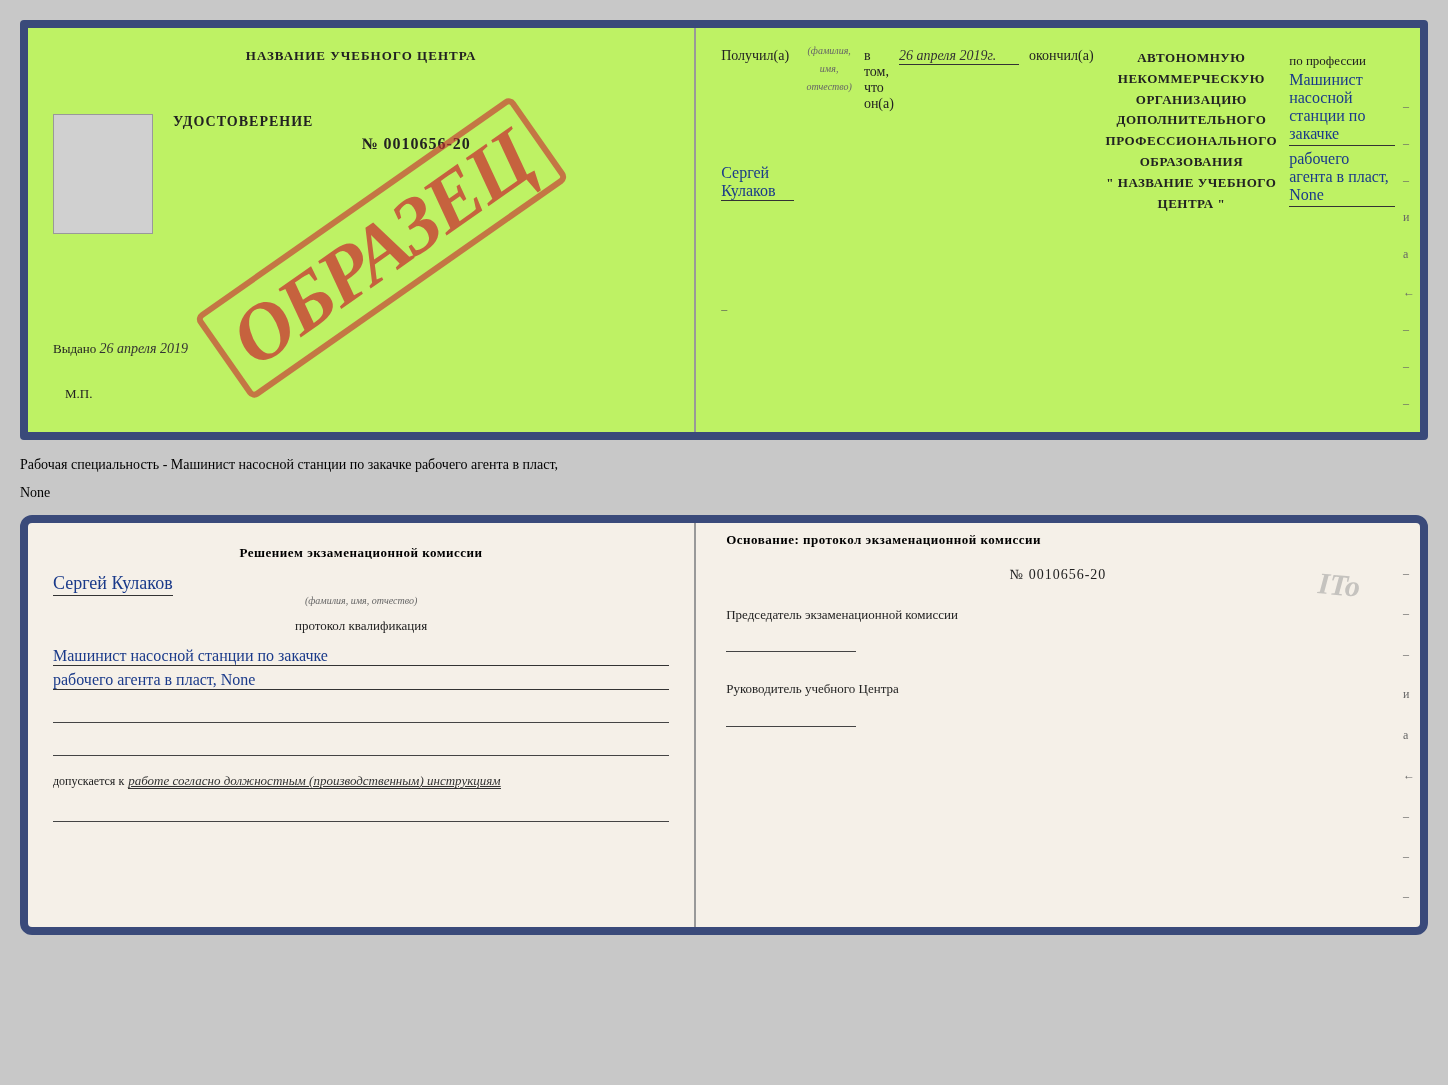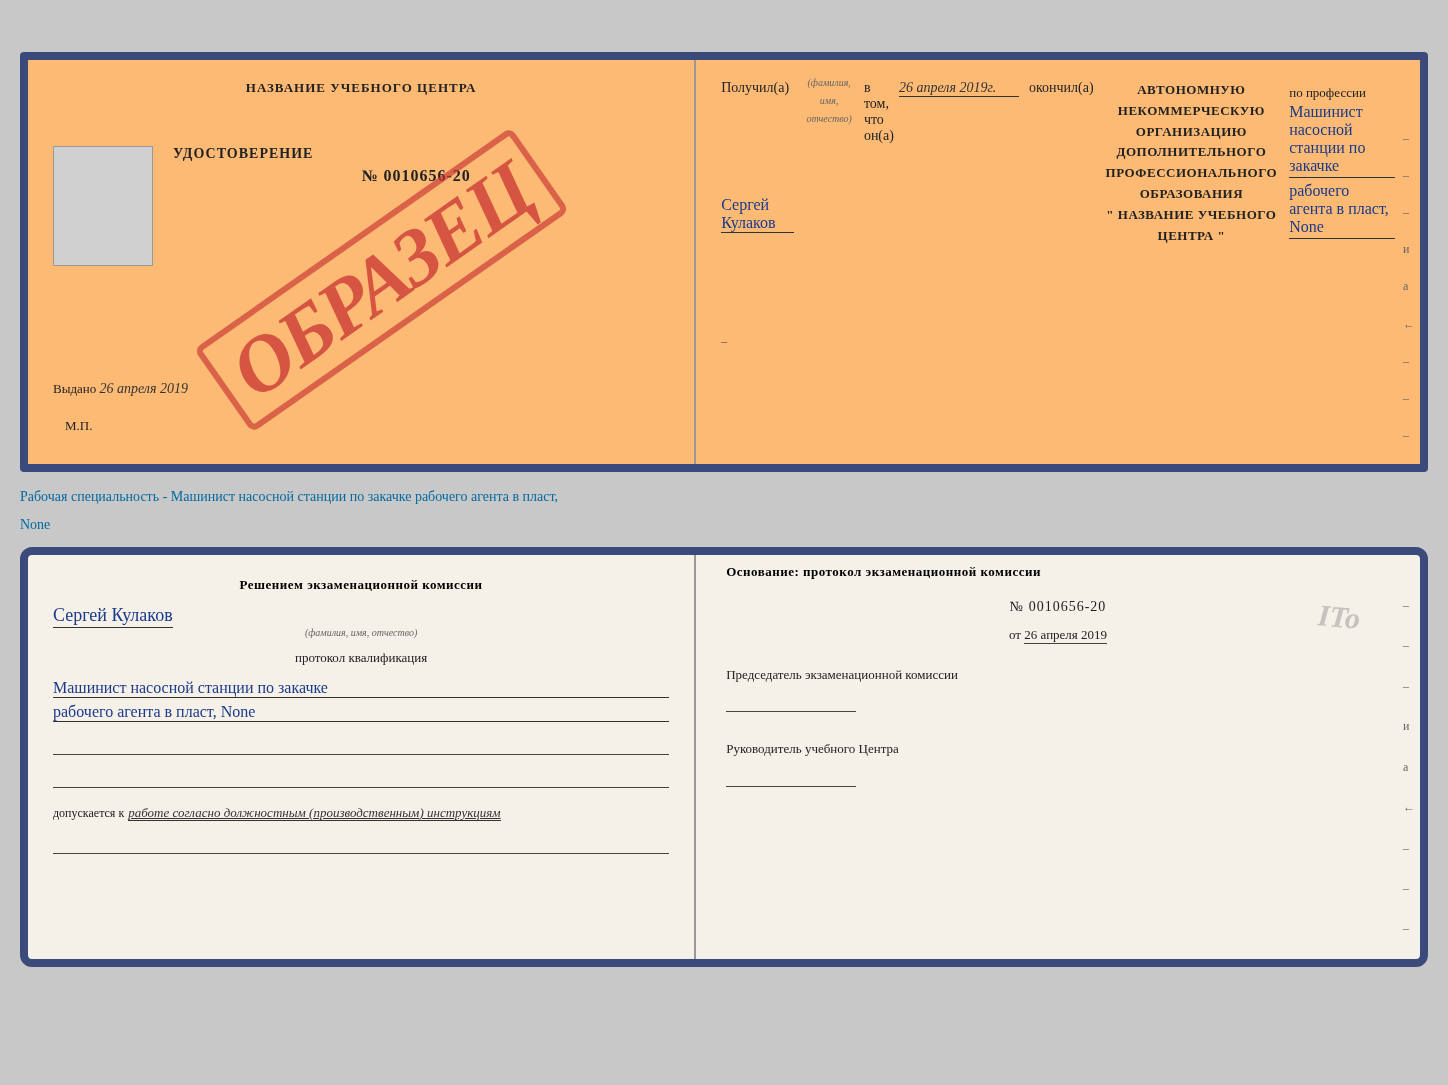--- a/index.html
+++ b/index.html
@@ -13,27 +13,26 @@
 
     .page-wrapper {
       display: flex;
       flex-direction: column;
       gap: 10px;
     }
 
     
     .cert-top {
       display: flex;
-      background: #fdba74;
+      background: #bef264;
       border: 8px solid #3a4a7a;
       border-radius: 4px;
       min-height: 420px;
       position: relative;
       overflow: hidden;
-      margin-top: 32px;
     }
 
     .cert-left {
       width: 48%;
       border-right: 2px solid #999;
       padding: 20px 25px;
       position: relative;
       display: flex;
       flex-direction: column;
     }
@@ -120,21 +119,21 @@
     .udost-number {
       text-align: center;
       font-size: 16px;
       font-weight: bold;
       color: #222;
       letter-spacing: 1px;
     }
 
     .vydano-line {
       position: absolute;
-      bottom: 47px;
+      bottom: 55px;
       left: 0;
       right: 10px;
       font-size: 13px;
       color: #222;
     }
 
     .mp-line {
       position: absolute;
       bottom: 10px;
       left: 12px;
@@ -227,21 +226,21 @@
       display: flex;
       flex-direction: column;
       justify-content: space-around;
       font-size: 12px;
       color: #666;
     }
 
     
     .caption-text {
       font-size: 14px;
-      color: #0369a1;
+      color: #000000;
       padding: 5px 0 3px 0;
       line-height: 1.4;
     }
 
     
     .cert-bottom {
       display: flex;
       background: #f5f0e8;
       border: 8px solid #3a4a7a;
       border-radius: 12px;
@@ -514,24 +513,20 @@
 
       <div class="blank-line"></div>
     </div>
 
     <div class="cert-bottom-right">
 
       <div class="osnovanie-title">Основание: протокол экзаменационной комиссии</div>
 
       <div class="protocol-number">№ 0010656-20</div>
 
-      <div class="protocol-date">
-        <span>от</span>
-        <span style="border-bottom:1px solid #444; padding-bottom:1px;">26 апреля 2019</span>
-      </div>
 
       <div class="predsedatel-block">
         <div class="predsedatel-title">Председатель экзаменационной комиссии</div>
         <div class="sign-line"></div>
       </div>
 
       <div class="rukovoditel-block">
         <div class="predsedatel-title">Руководитель учебного Центра</div>
         <div class="sign-line"></div>
       </div>

